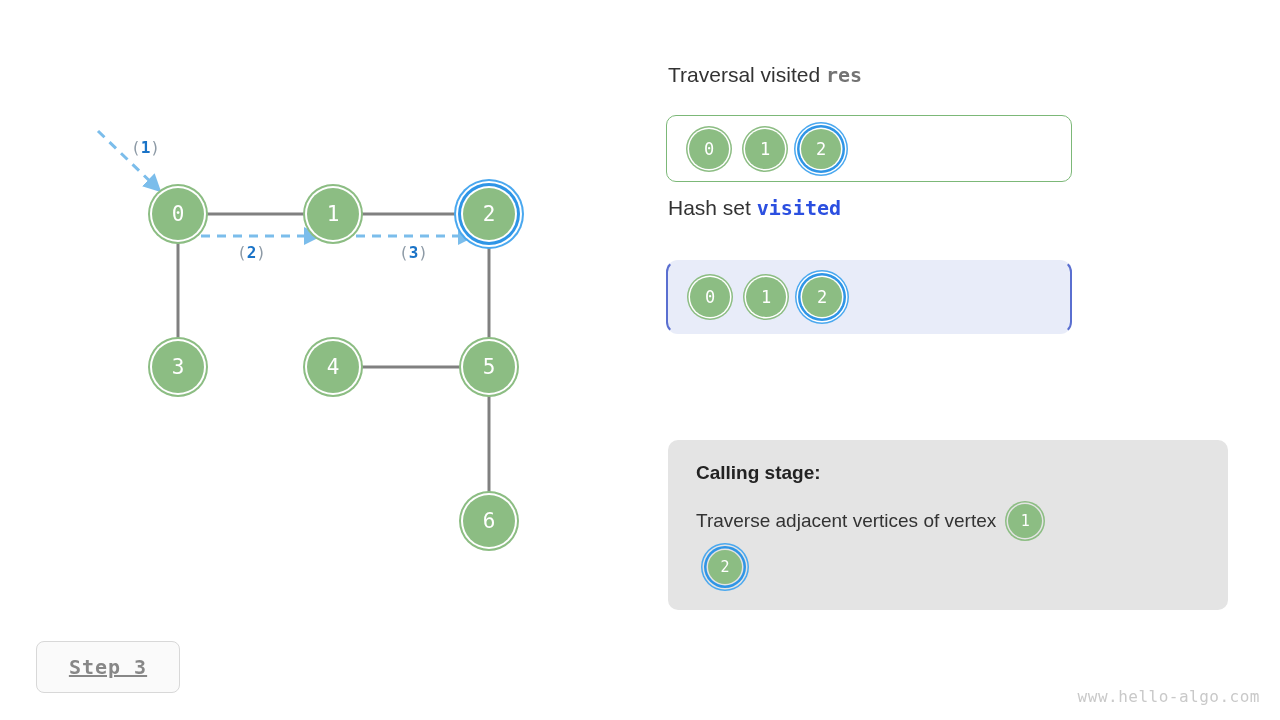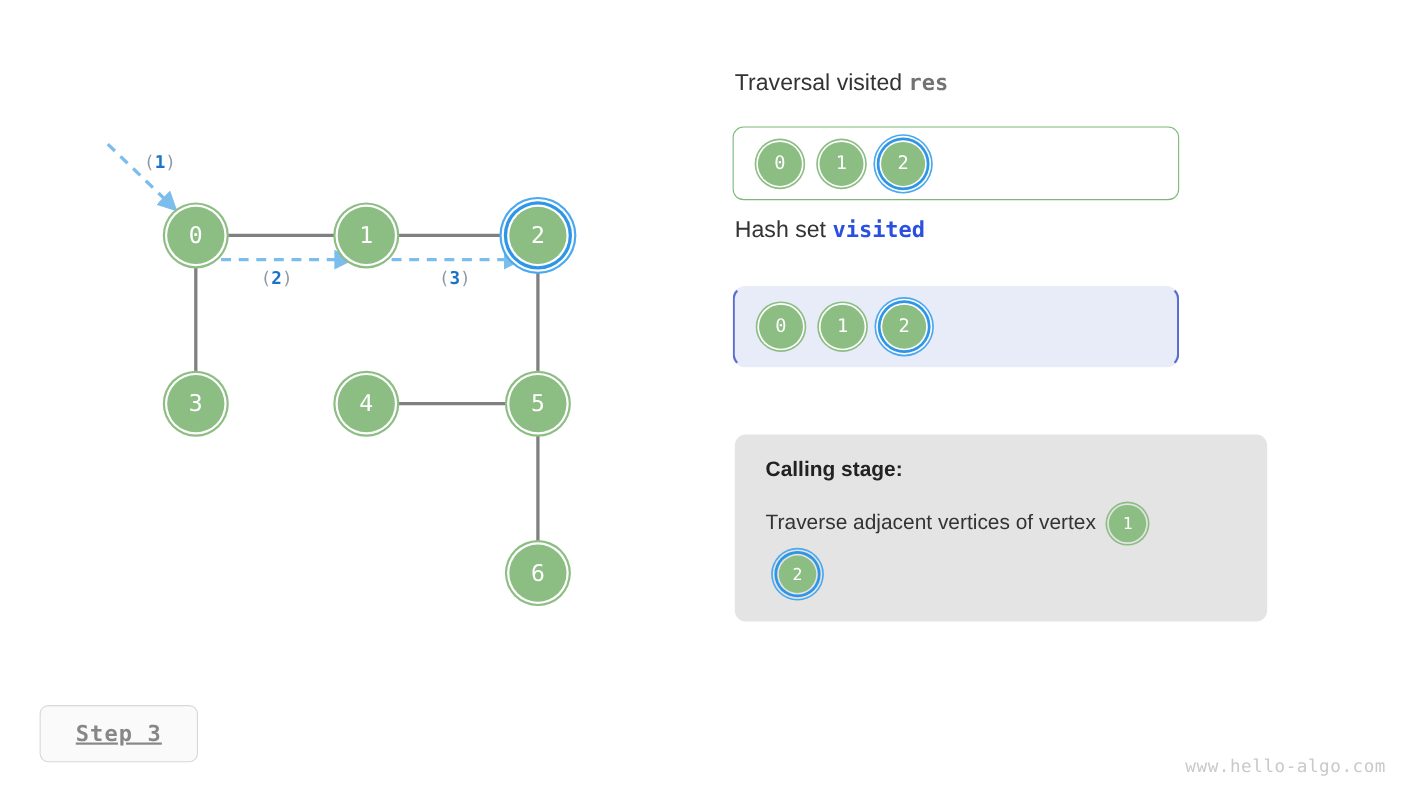--- a/index.html
+++ b/index.html
@@ -137,22 +137,22 @@
     box-shadow: 0 0 0 1.5px #ffffff, 0 0 0 3px #8cbd83;
     margin: 0 4px;
   }
   .chip.highlight {
     box-shadow: 0 0 0 1.5px #ffffff, 0 0 0 4px #2f95e6, 0 0 0 5.5px #ffffff, 0 0 0 7px #4aa8ef;
   }
 
   
   #calling-stage {
     position: absolute;
-    left: 2px; top: 395px;
-    width: 484px; height: 170px;
+    left: 2px; top: 440px;
+    width: 560px; height: 170px;
     background: #e4e4e4;
     border-radius: 10px;
     box-sizing: border-box;
     padding: 22px 0 0 28px;
   }
   #calling-stage .cs-title {
     font-size: 19px;
     font-weight: 700;
     color: #222222;
     margin-bottom: 20px;

